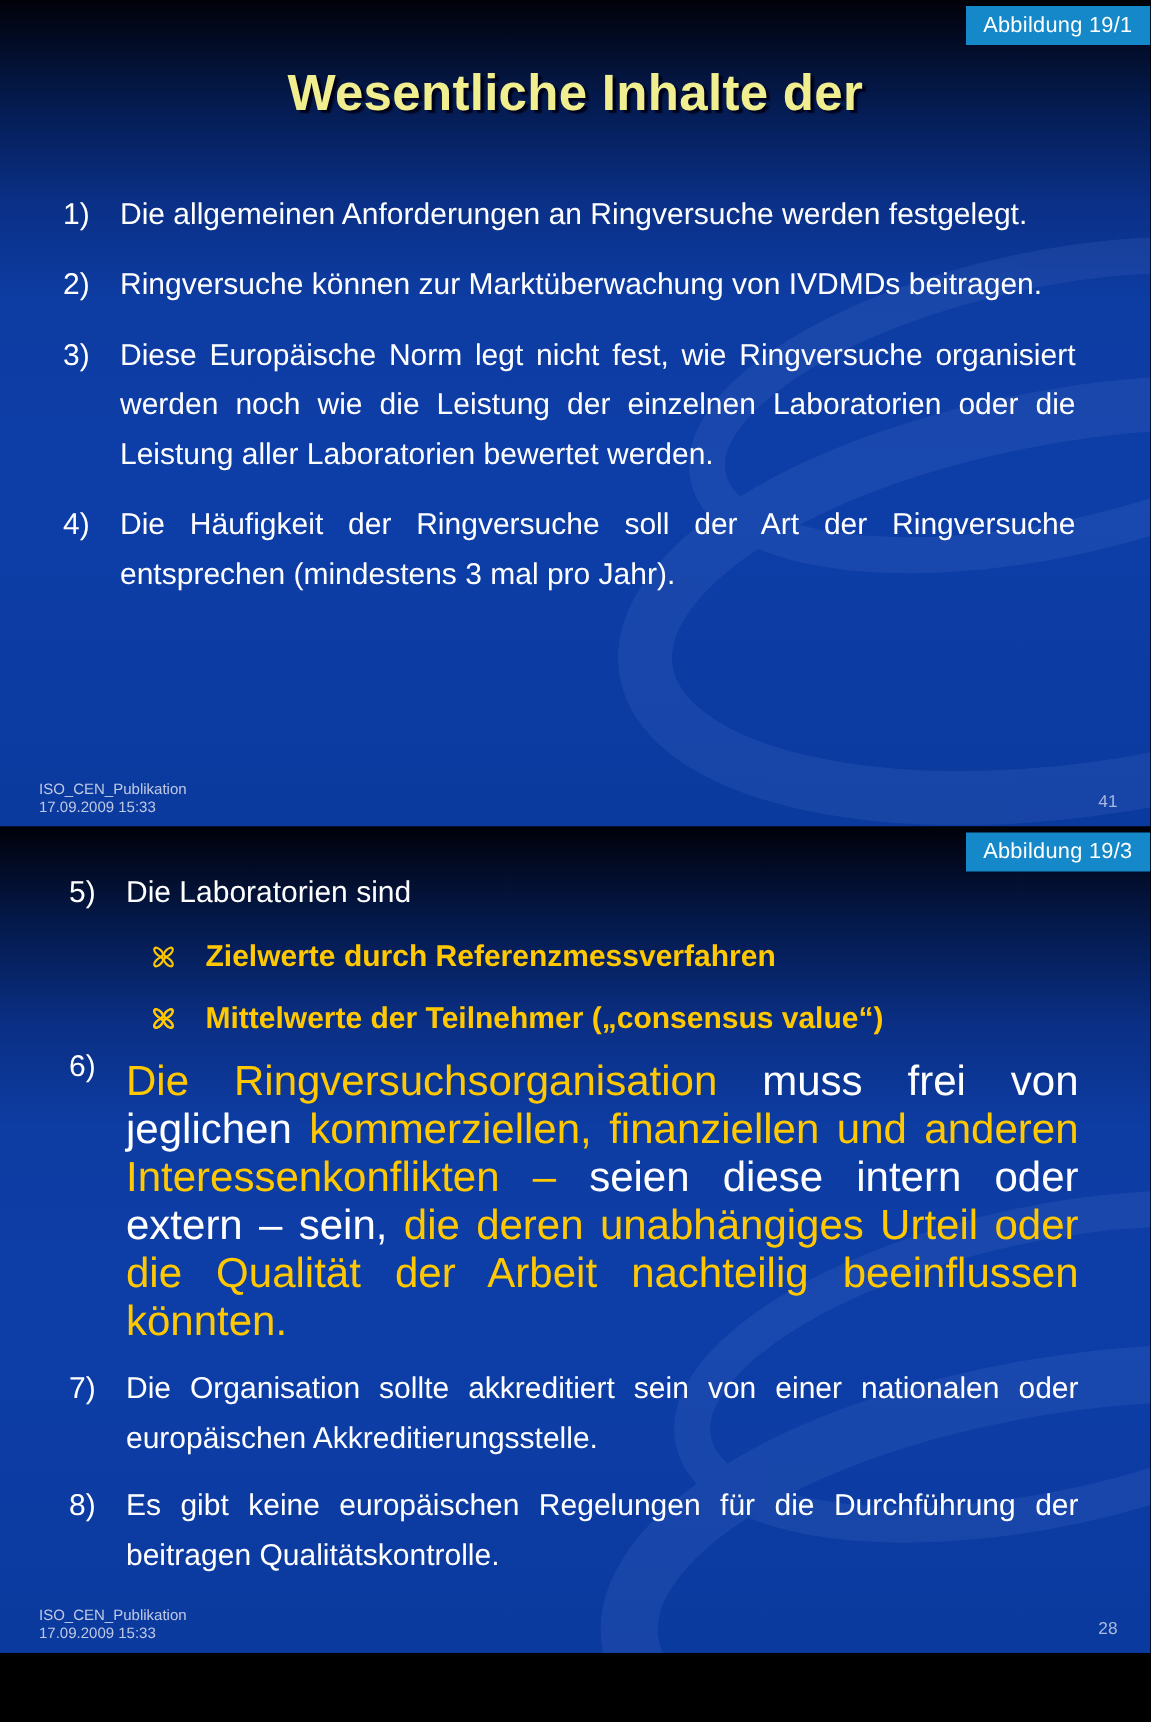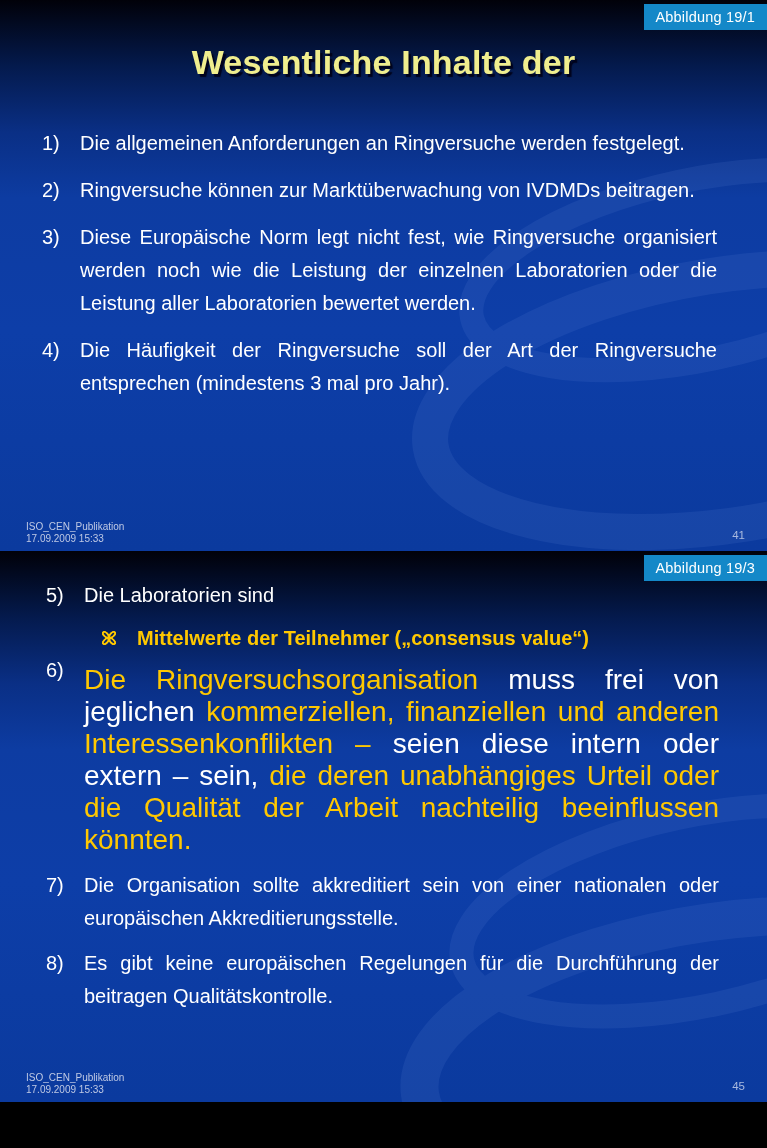--- a/index.html
+++ b/index.html
@@ -117,20 +117,31 @@
 
     <div class="bullet-item">
       <svg class="glyph" viewBox="0 0 24 24">
         <g fill="none" stroke="#FFC800" stroke-width="2" transform="rotate(45 12 12)">
           <ellipse cx="12" cy="5.8" rx="2.5" ry="4.8"></ellipse>
           <ellipse cx="12" cy="18.2" rx="2.5" ry="4.8"></ellipse>
           <ellipse cx="5.8" cy="12" rx="4.8" ry="2.5"></ellipse>
           <ellipse cx="18.2" cy="12" rx="4.8" ry="2.5"></ellipse>
         </g>
       </svg>
+      <span>Zielwerte durch Referenzmessverfahren</span>
+    </div>
+    <div class="bullet-item">
+      <svg class="glyph" viewBox="0 0 24 24">
+        <g fill="none" stroke="#FFC800" stroke-width="2" transform="rotate(45 12 12)">
+          <ellipse cx="12" cy="5.8" rx="2.5" ry="4.8"></ellipse>
+          <ellipse cx="12" cy="18.2" rx="2.5" ry="4.8"></ellipse>
+          <ellipse cx="5.8" cy="12" rx="4.8" ry="2.5"></ellipse>
+          <ellipse cx="18.2" cy="12" rx="4.8" ry="2.5"></ellipse>
+        </g>
+      </svg>
     </div>
     <div class="bullet-item mb6">
       <svg class="glyph" viewBox="0 0 24 24">
         <g fill="none" stroke="#FFC800" stroke-width="2" transform="rotate(45 12 12)">
           <ellipse cx="12" cy="5.8" rx="2.5" ry="4.8"></ellipse>
           <ellipse cx="12" cy="18.2" rx="2.5" ry="4.8"></ellipse>
           <ellipse cx="5.8" cy="12" rx="4.8" ry="2.5"></ellipse>
           <ellipse cx="18.2" cy="12" rx="4.8" ry="2.5"></ellipse>
         </g>
       </svg>
@@ -150,14 +161,14 @@
     </div>
     <div class="num-item">
       <span class="num">8)</span><span>Es gibt keine europäischen Regelungen für die Durchführung der beitragen Qualitätskontrolle.</span>
     </div>
   </div>
 
   <div class="footer">
     <div>ISO_CEN_Publikation</div>
     <div>17.09.2009 15:33</div>
   </div>
-  <div class="page-num">45</div>
+  <div class="page-num">28</div>
 </div>
 
 </body></html>

